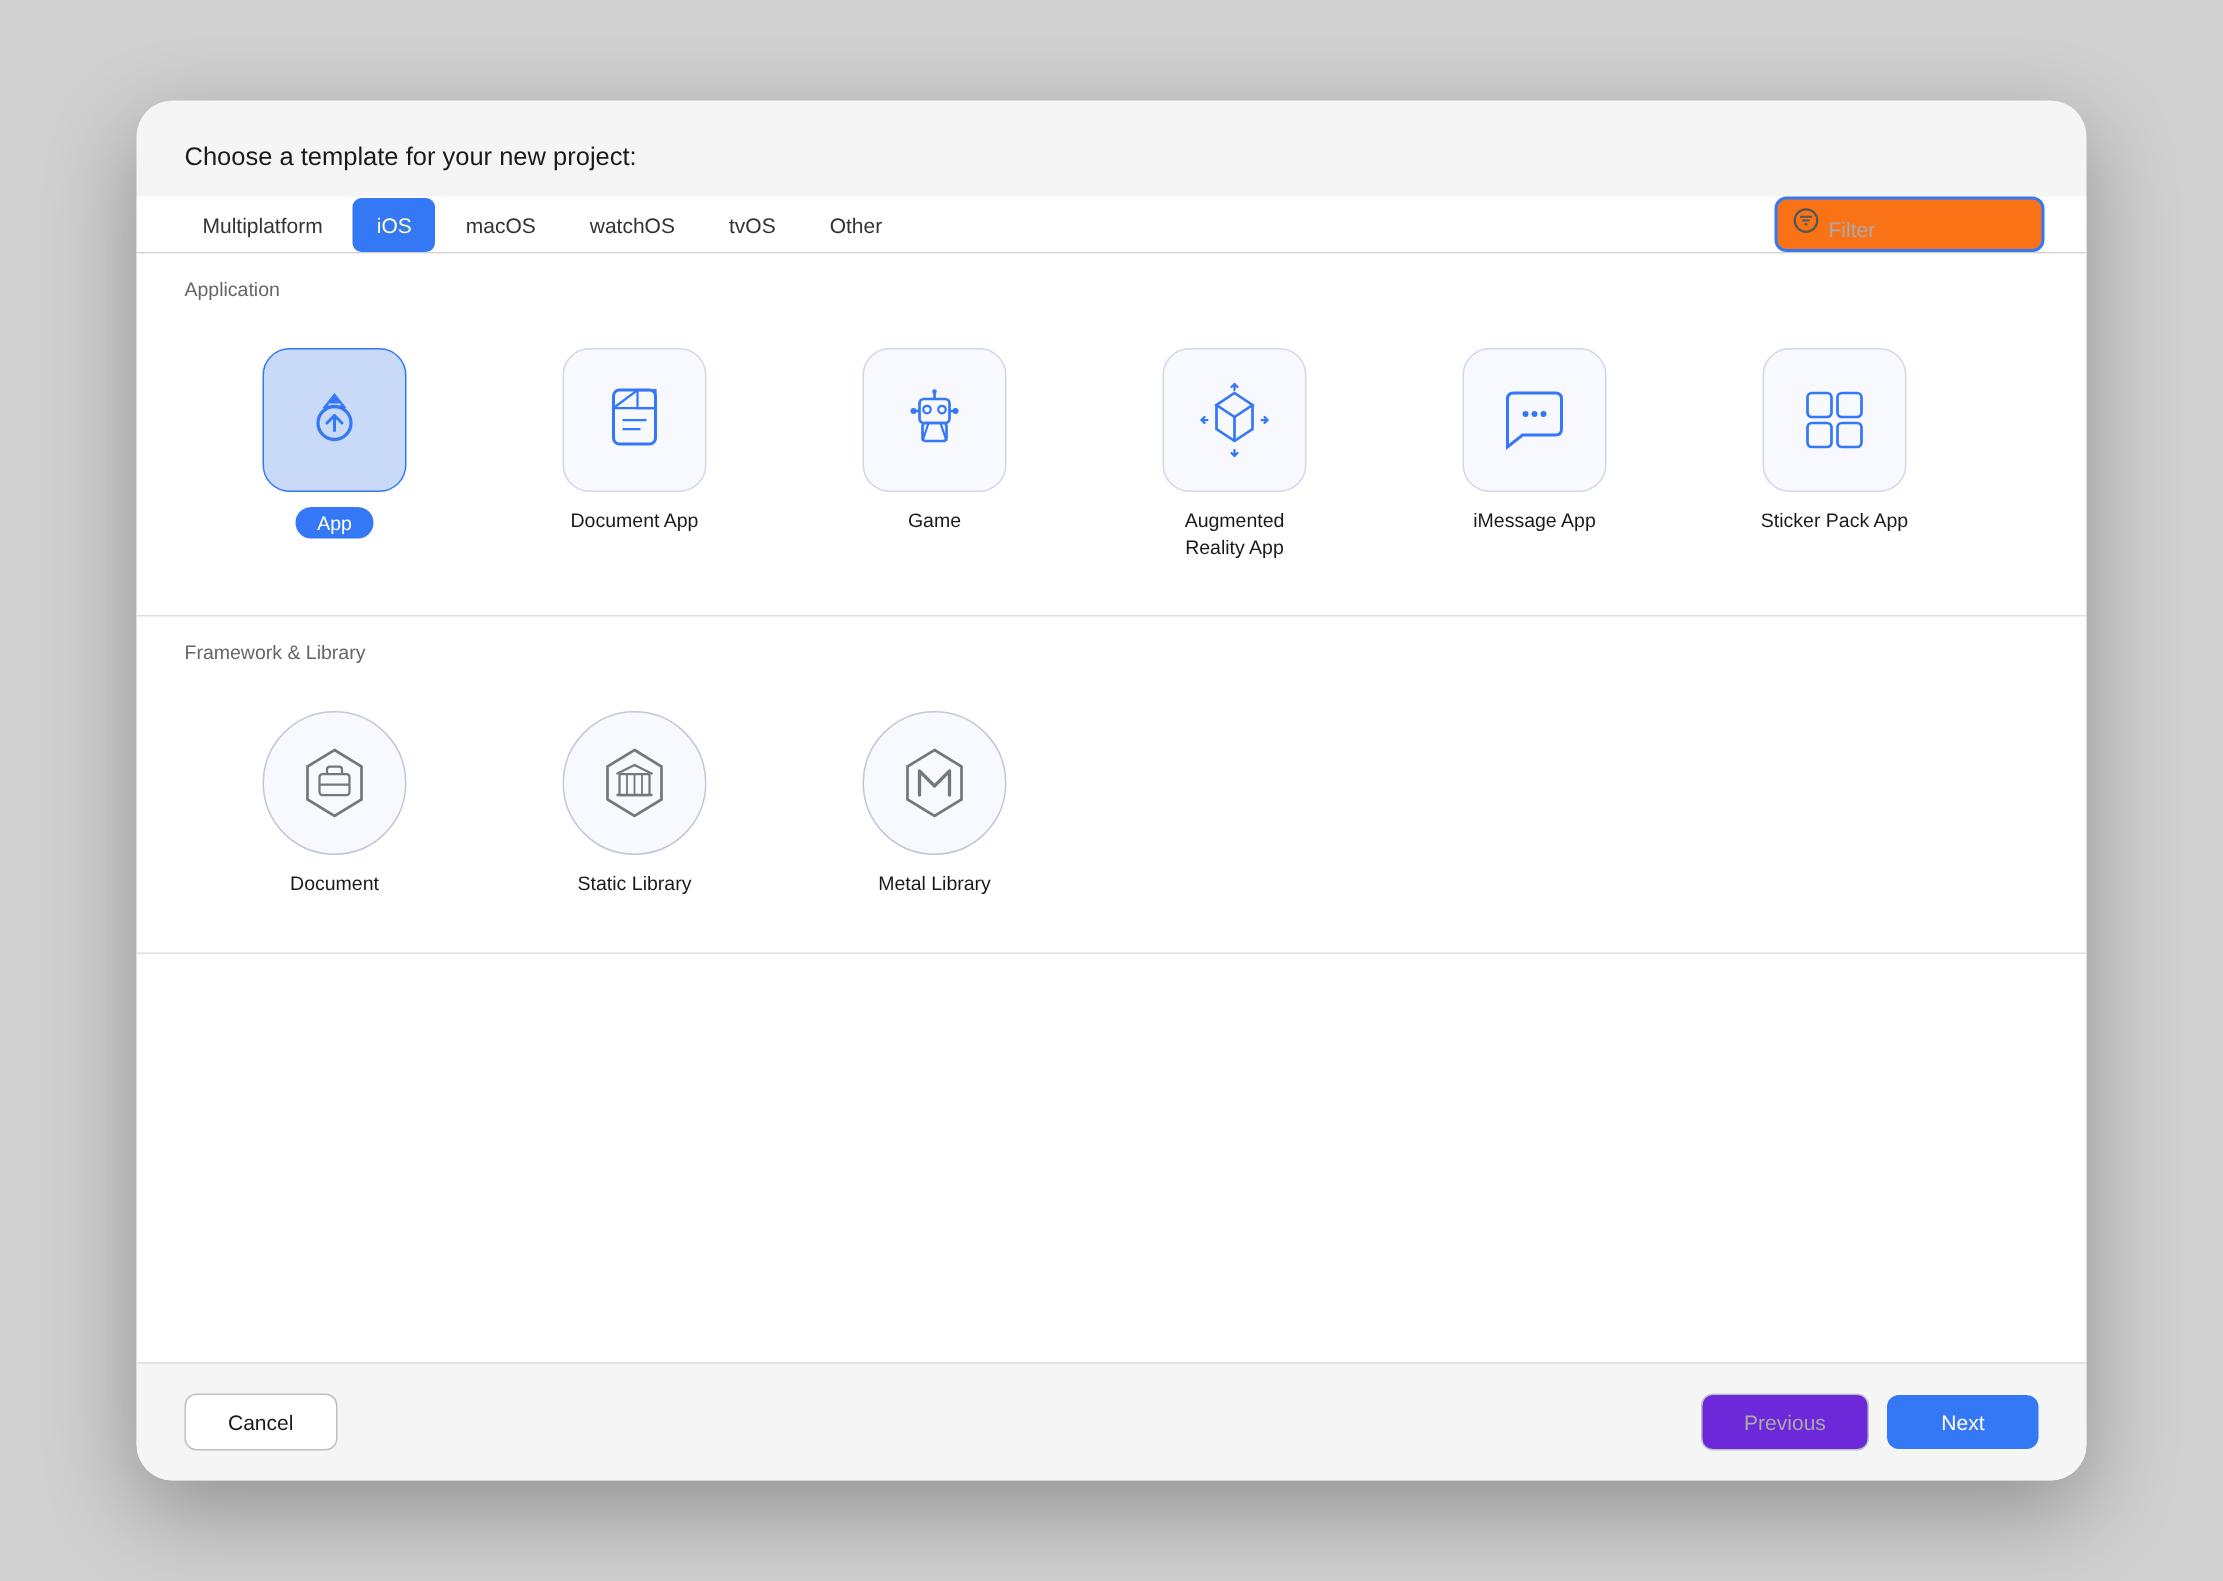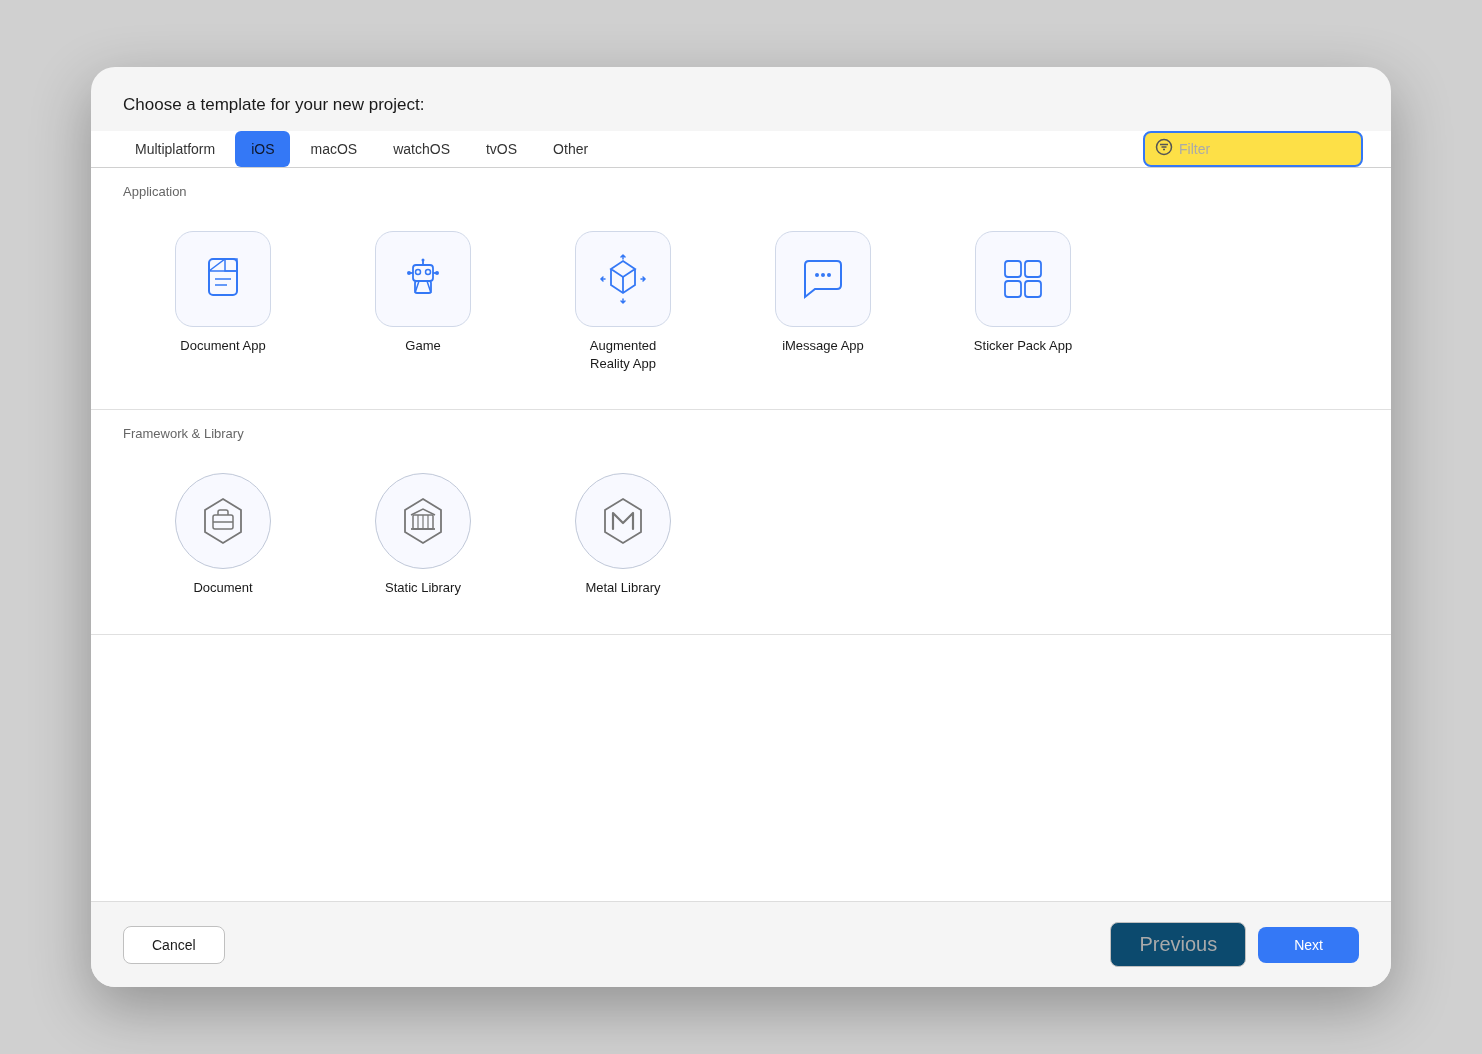--- a/index.html
+++ b/index.html
@@ -47,31 +47,31 @@
       font-size: 14px;
       color: #333;
       cursor: pointer;
       border-radius: 6px;
       border: none;
       background: transparent;
       font-family: inherit;
     }
     .tab.active {
       background: #3478f6;
-      color: #0f172a;
+      color: #fef9c3;
       font-weight: 500;
     }
     .search-container {
       display: flex;
-      align-items: center;
+      align-items: flex-end;
       border: 2px solid #3478f6;
       border-radius: 8px;
       padding: 5px 10px;
-      background: #fde047;
-      width: 220px;
+      background: #f97316;
+      width: 180px;
       gap: 6px;
     }
     .search-icon-svg {
       flex-shrink: 0;
       color: #666;
     }
     .search-input {
       border: none;
       outline: none;
       font-size: 14px;
@@ -164,25 +164,25 @@
       cursor: pointer;
       font-family: inherit;
       color: #1a1a1a;
     }
     .footer-right {
       display: flex;
       gap: 12px;
       align-items: center;
     }
     .btn-previous {
-      background: #0c4a6e;
+      background: #6d28d9;
       border: 1px solid #c0c0c0;
       border-radius: 8px;
       padding: 10px 28px;
-      font-size: 20px;
+      font-size: 14px;
       cursor: pointer;
       font-family: inherit;
       color: #aaa;
     }
     .btn-next {
       background: #3478f6;
       border: none;
       border-radius: 8px;
       padding: 10px 36px;
       font-size: 14px;
@@ -222,20 +222,32 @@
       <input class="search-input" type="text" placeholder="Filter" style="">
     </div>
   </div>
 
   <div class="content-area">
 
     <div class="section">
       <div class="section-title">Application</div>
       <div class="items-grid">
 
+        <div class="item selected">
+          <div class="item-icon-box">
+  <svg width="60" height="60" viewBox="0 0 60 60" fill="none" xmlns="http://www.w3.org/2000/svg">
+
+    <path d="M30 12 L38 22 L34 22 L34 19 L26 19 L26 22 L22 22 Z" fill="#3478f6"></path>
+    <circle cx="30" cy="32" r="11" stroke="#3478f6" stroke-width="2.2" fill="none"></circle>
+    <path d="M25 32 L30 27 L35 32" stroke="#3478f6" stroke-width="2" stroke-linecap="round" stroke-linejoin="round"></path>
+    <line x1="30" y1="27" x2="30" y2="37" stroke="#3478f6" stroke-width="2" stroke-linecap="round"></line>
+  </svg>
+</div>
+          <div class="item-label-badge">App</div>
+        </div>
 
         <div class="item">
           <div class="item-icon-box">
             <svg width="56" height="56" viewBox="0 0 56 56" fill="none">
               <rect x="14" y="8" width="28" height="36" rx="4" stroke="#3478f6" stroke-width="2" fill="none"></rect>
               <path d="M14 20 L30 8 L42 8 L42 20 L30 20 L14 20" stroke="#3478f6" stroke-width="1.5" fill="none"></path>
               <path d="M30 8 L30 20 L42 20" stroke="#3478f6" stroke-width="1.5" fill="none"></path>
               <line x1="20" y1="28" x2="36" y2="28" stroke="#3478f6" stroke-width="1.5"></line>
               <line x1="20" y1="34" x2="32" y2="34" stroke="#3478f6" stroke-width="1.5"></line>
             </svg>

